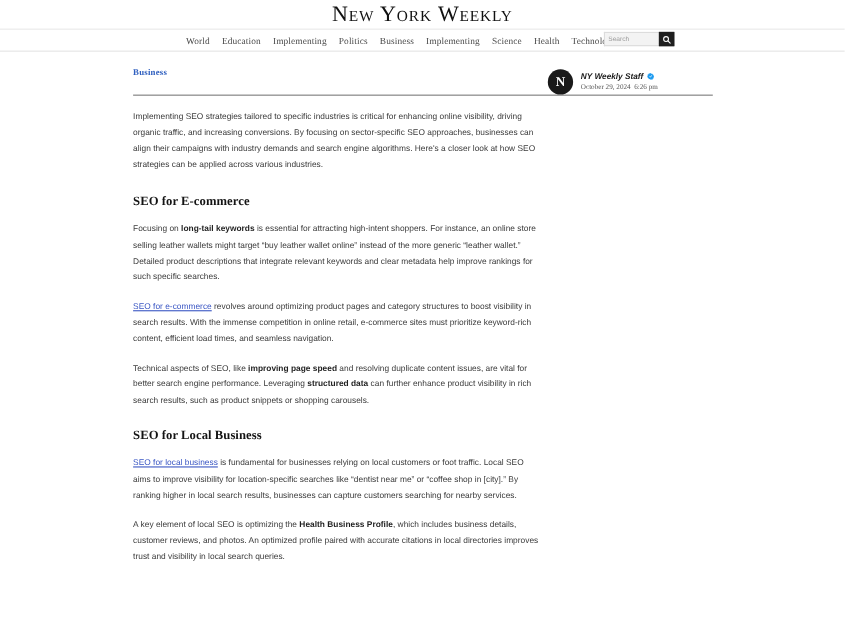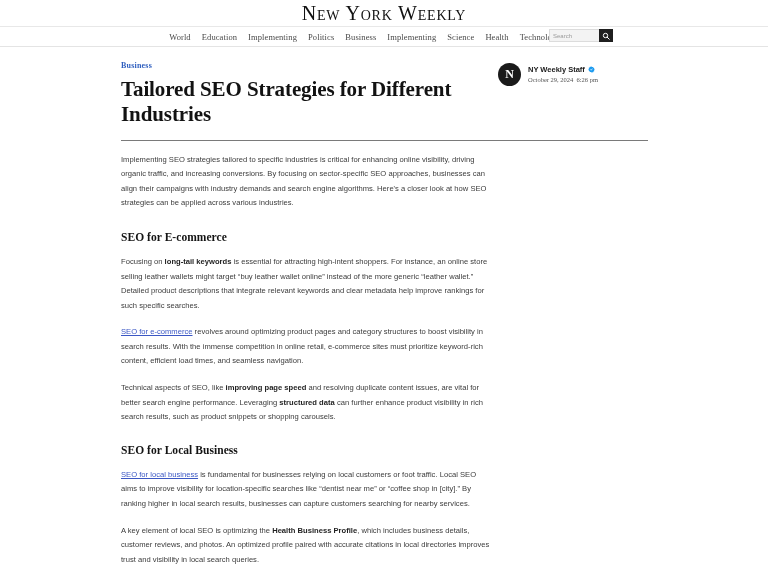--- a/index.html
+++ b/index.html
@@ -153,20 +153,21 @@
     display: flex;
     align-items: center;
     gap: 3px;
   }
   .byline-name {
     font-family: "Liberation Sans", sans-serif;
     font-size: 7.5px;
     font-weight: bold;
     color: #1a1a1a;
     white-space: nowrap;
+    font-style: italic;
   }
   .verified {
     width: 7px;
     height: 7px;
     display: block;
   }
   .byline-date {
     font-family: "Liberation Serif", serif;
     font-size: 6.5px;
     color: #555;
@@ -239,21 +240,20 @@
       </span>
     </button>
   </div>
 </nav>
 
 <div class="page">
   <article class="article">
 
     <a class="kicker">Business</a>
 
-    <h1 class="headline">Tailored SEO Strategies for Different Industries</h1>
 
     <div class="byline">
       <div class="avatar">N</div>
       <div class="byline-text">
         <div class="byline-name-row">
           <span class="byline-name">NY Weekly Staff</span>
           <span class="verified">
             <svg class="verified" viewBox="0 0 24 24" aria-hidden="true">
               <path fill="#1d9bf0" d="M12 1.5l2.3 2.2 3.1-.5 1 3 3 1-.5 3.1 2.2 2.3-2.2 2.3.5 3.1-3 1-1 3-3.1-.5L12 22.5l-2.3-2.2-3.1.5-1-3-3-1 .5-3.1L.9 11.6l2.2-2.3-.5-3.1 3-1 1-3 3.1.5z"></path>
               <path fill="#ffffff" d="M10.6 15.6l-3.2-3.2 1.3-1.3 1.9 1.9 4.7-4.7 1.3 1.3z"></path>

